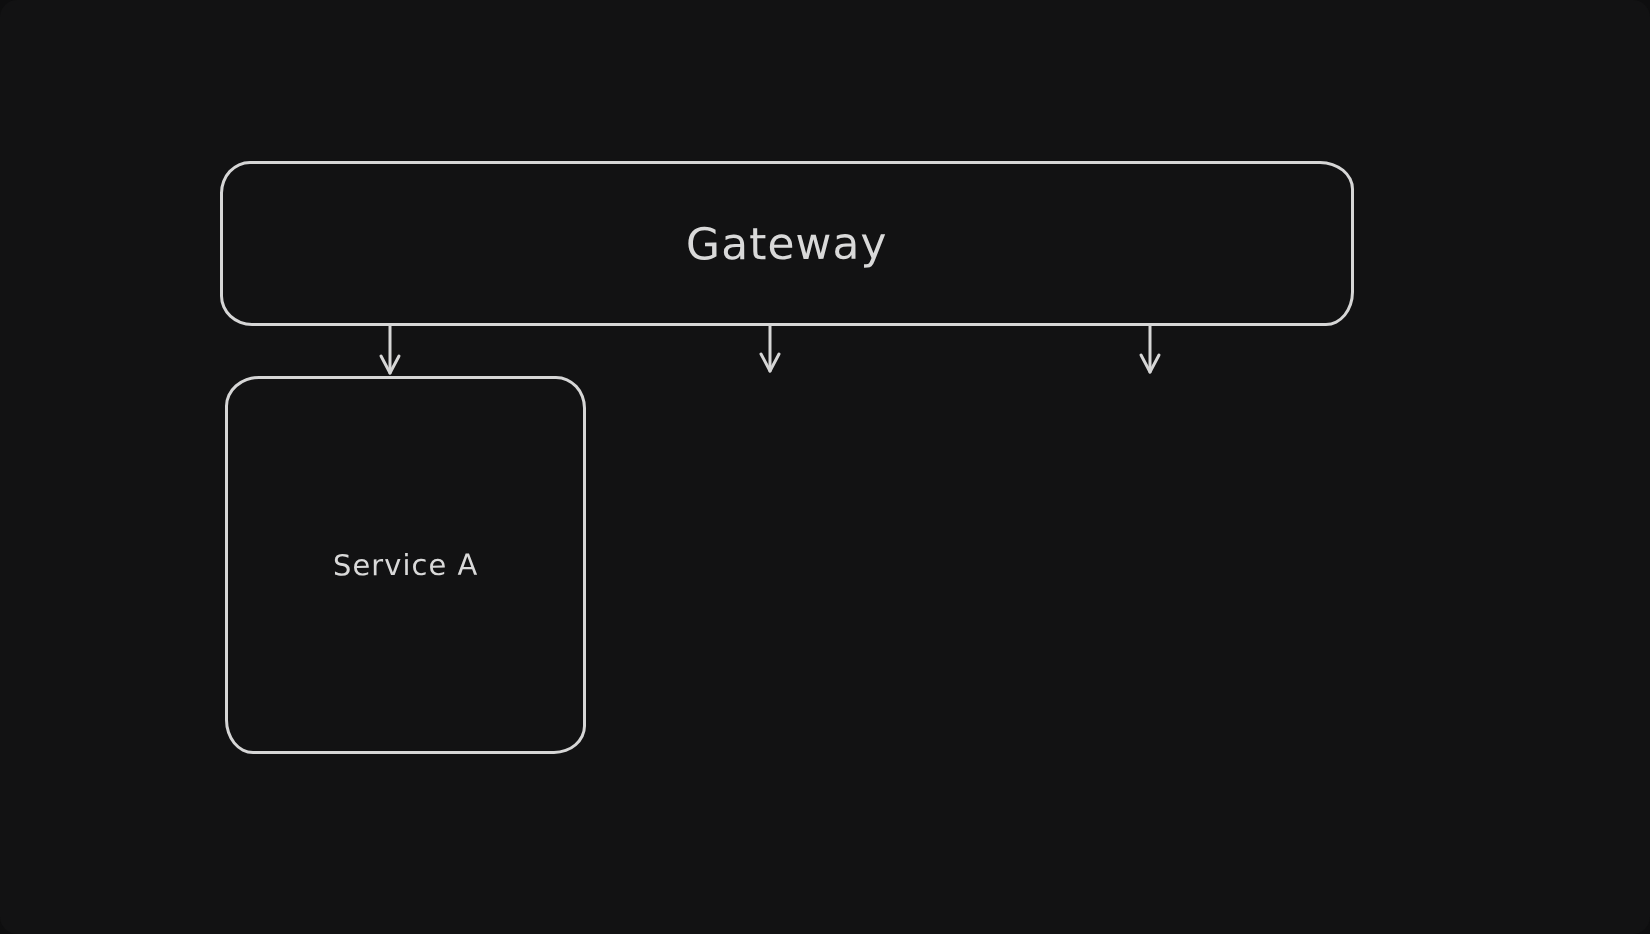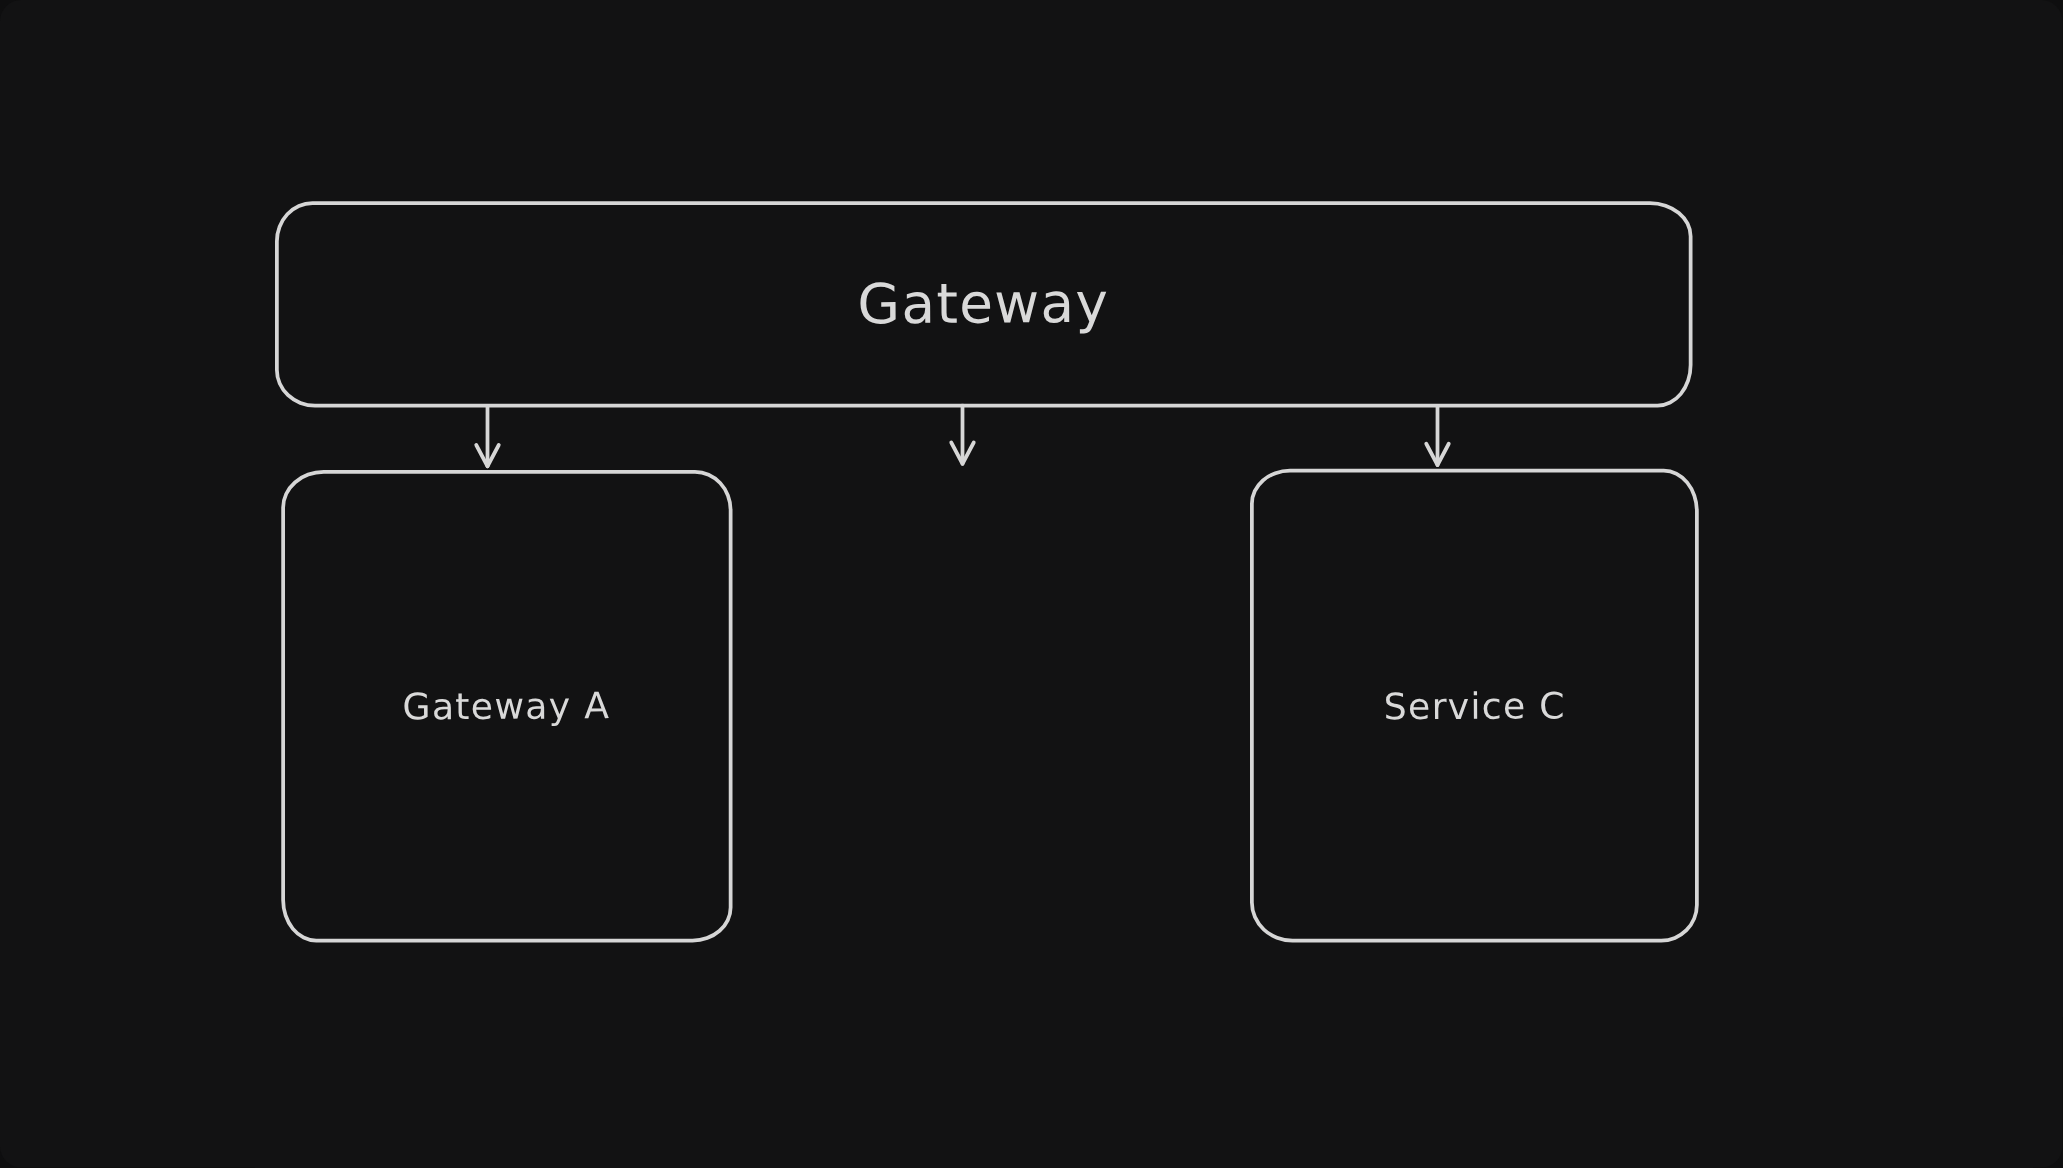--- a/index.html
+++ b/index.html
@@ -100,21 +100,18 @@
   </svg>
 
   <svg class="arrow arrow-c" width="28" height="52" viewBox="0 0 28 52">
     <g fill="none" stroke="currentColor" stroke-width="3" stroke-linecap="round" stroke-linejoin="round">
       <path d="M14 1 L14 48"></path>
       <path d="M5 31 L14 48 L23 31"></path>
     </g>
   </svg>
 
   <div class="node node-service-a">
-    <span class="label service-label">Gateway A</span>
+    <span class="label service-label">Service A</span>
   </div>
 
 
-  <div class="node node-service-c">
-    <span class="label service-label">Service C</span>
-  </div>
 
 </div>
 
 </body></html>

